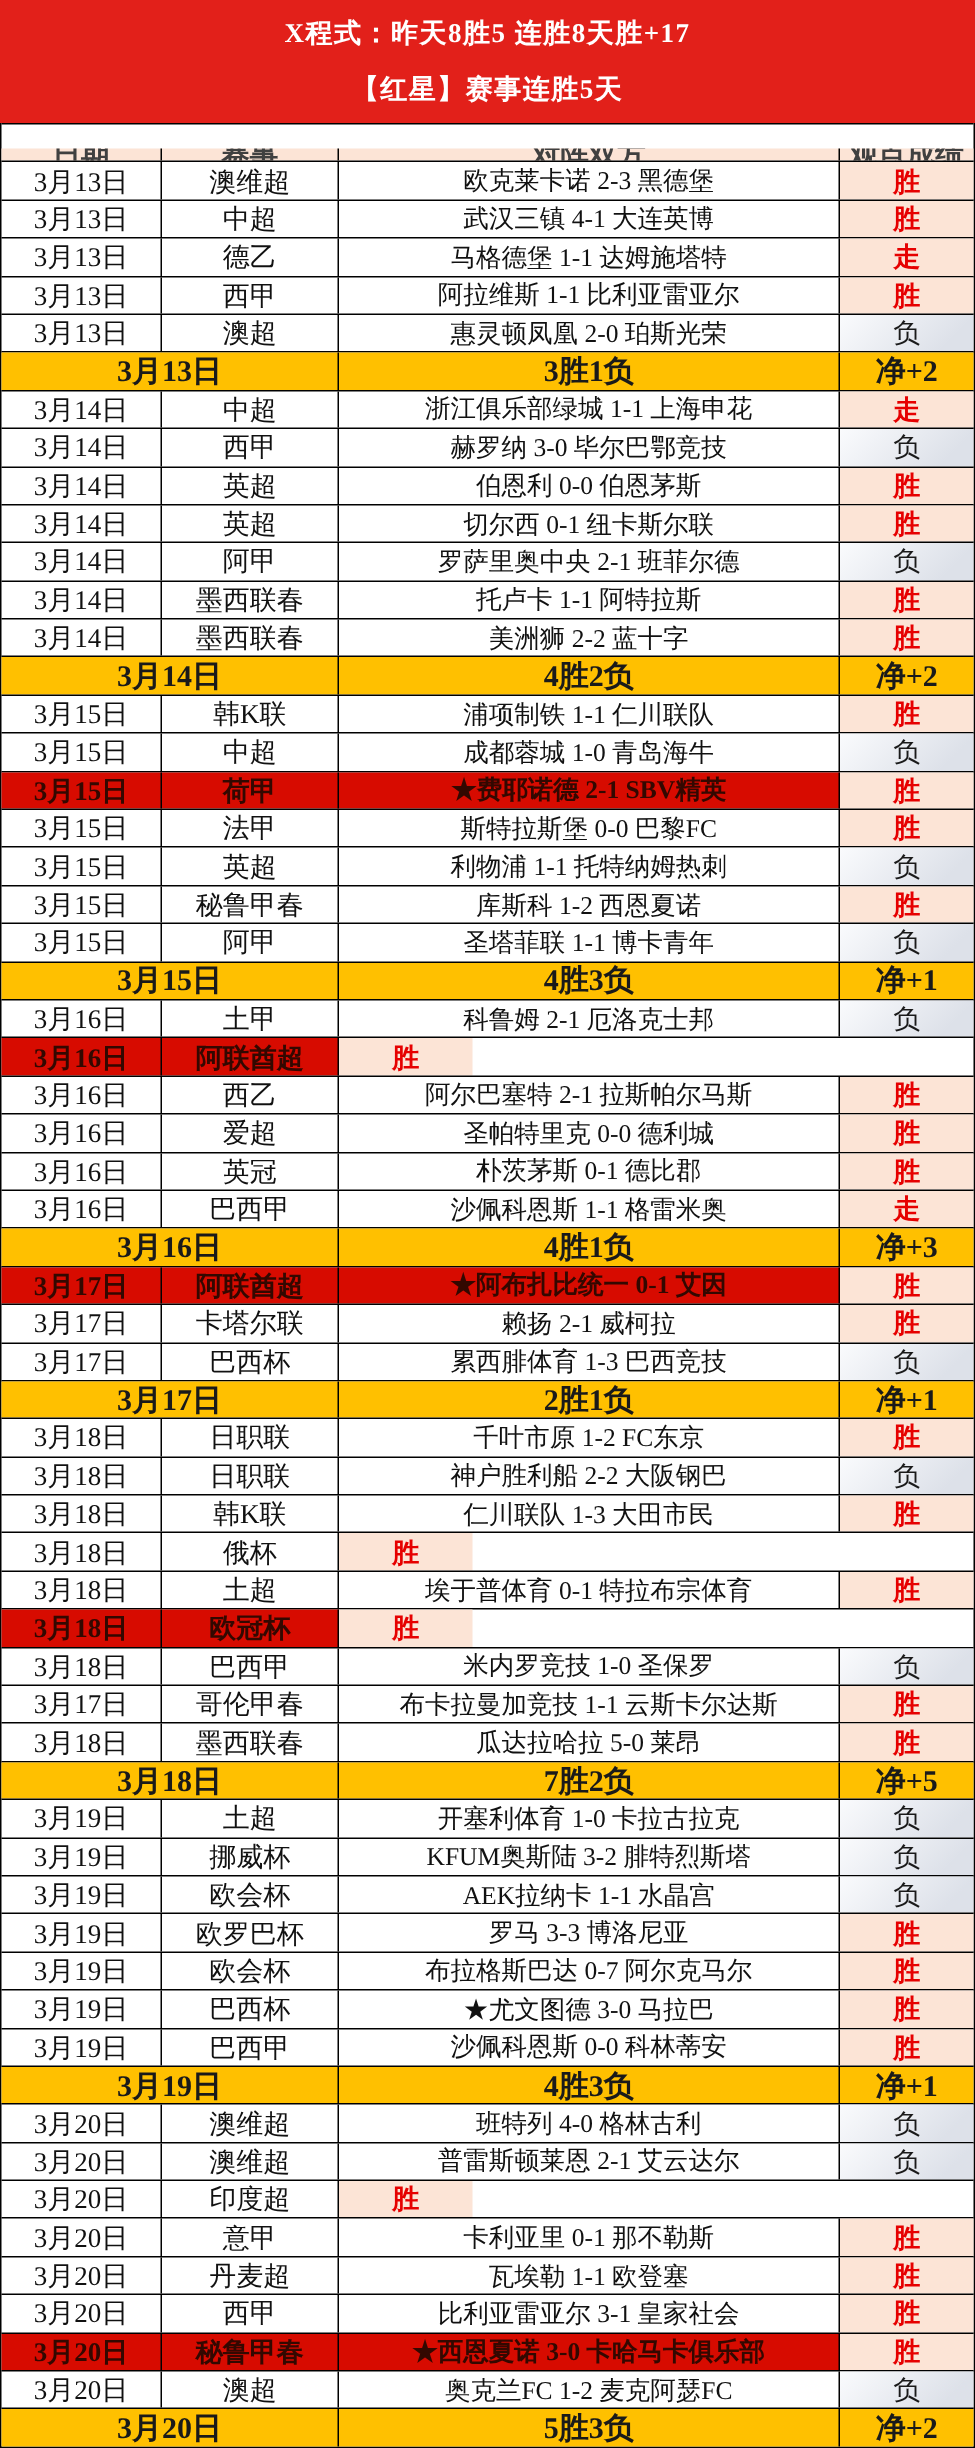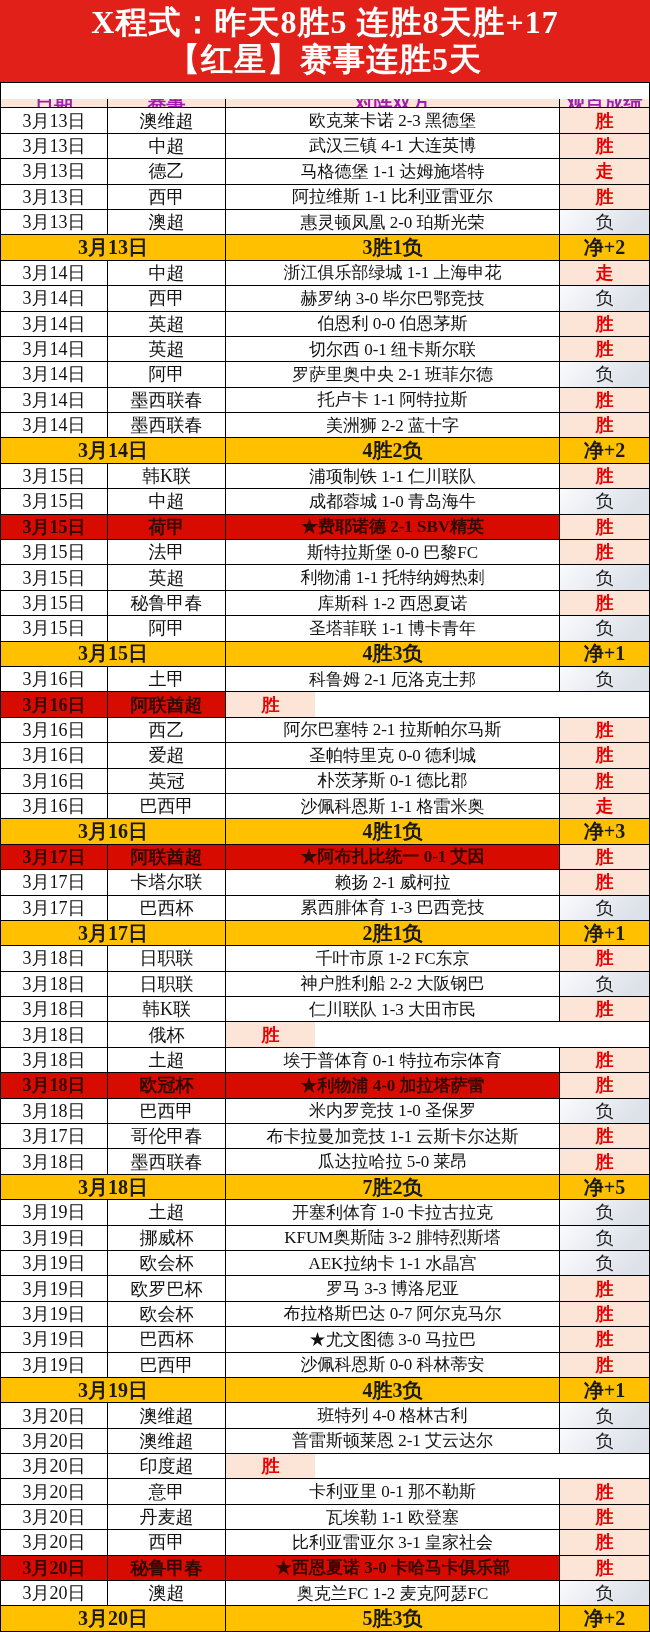--- a/index.html
+++ b/index.html
@@ -12,21 +12,21 @@
     overflow:hidden;
   }
   .banner {
     height:82px; flex:0 0 82px;
     background:var(--banner-bg,#e2201a);
     color:var(--banner-text,#fff);
     display:flex; flex-direction:column;
     align-items:center; justify-content:center;
     font-weight:bold; text-align:center;
   }
-  .banner .bline { font-size:32px; line-height:37px; letter-spacing:1px; }
+  .banner .bline { font-size:18px; line-height:37px; letter-spacing:1px; }
   .tbl {
     flex:1 1 auto;
     display:flex; flex-direction:column;
     border:1px solid var(--grid-line,#000);
     border-top:none;
   }
   .row {
     flex:1 1 0;
     display:flex;
     border-top:1px solid var(--grid-line,#000);
@@ -39,21 +39,21 @@
     font-size:18px; color:#111;
   }
   .cell:last-child { border-right:none; }
   .c-date   { width:107px; flex:0 0 107px; }
   .c-league { width:118px; flex:0 0 118px; }
   .c-match  { flex:1 1 auto; font-size:17px; }
   .c-result { width:89px; flex:0 0 89px; }
   
   .hdr .cell {
     background:var(--win-bg,#fce4d6);
-    font-weight:bold; font-size:19px; color:#a21caf;margin-top:16px;
+    font-weight:bold; font-size:19px; color:#404040;margin-top:16px;
   }
   
   .res-win {
     background:var(--win-bg,#fce4d6);
     color:var(--win-text,#e60000);
     font-weight:bold; font-size:18px;
   }
   .res-loss {
     background:linear-gradient(135deg,#fafbfd 0%, var(--loss-bg,#dde1e9) 80%);
     color:var(--loss-text,#1a1a1a);
@@ -308,21 +308,20 @@
   </div>
       <div class="row">
     <div class="cell c-date">3月18日</div>
     <div class="cell c-league">土超</div>
     <div class="cell c-match">埃于普体育 0-1 特拉布宗体育</div>
     <div class="cell c-result res-win">胜</div>
   </div>
       <div class="row special">
     <div class="cell c-date">3月18日</div>
     <div class="cell c-league">欧冠杯</div>
-    <div class="cell c-match">★利物浦 4-0 加拉塔萨雷</div>
     <div class="cell c-result res-win">胜</div>
   </div>
       <div class="row">
     <div class="cell c-date">3月18日</div>
     <div class="cell c-league">巴西甲</div>
     <div class="cell c-match">米内罗竞技 1-0 圣保罗</div>
     <div class="cell c-result res-loss">负</div>
   </div>
       <div class="row">
     <div class="cell c-date">3月17日</div>

